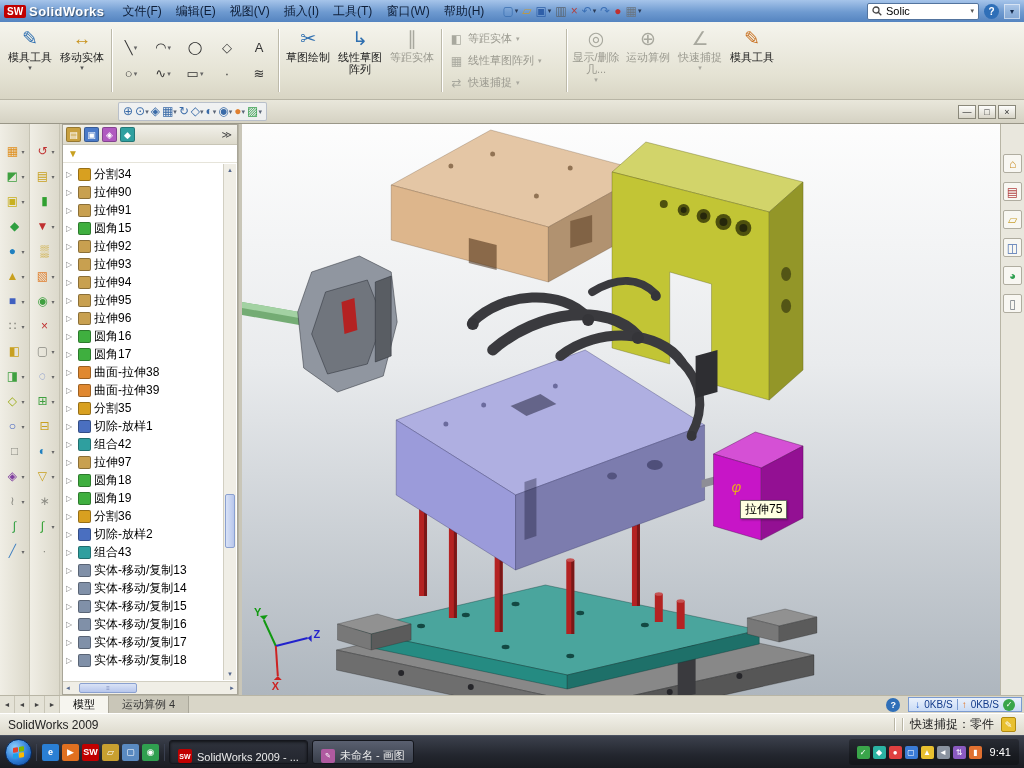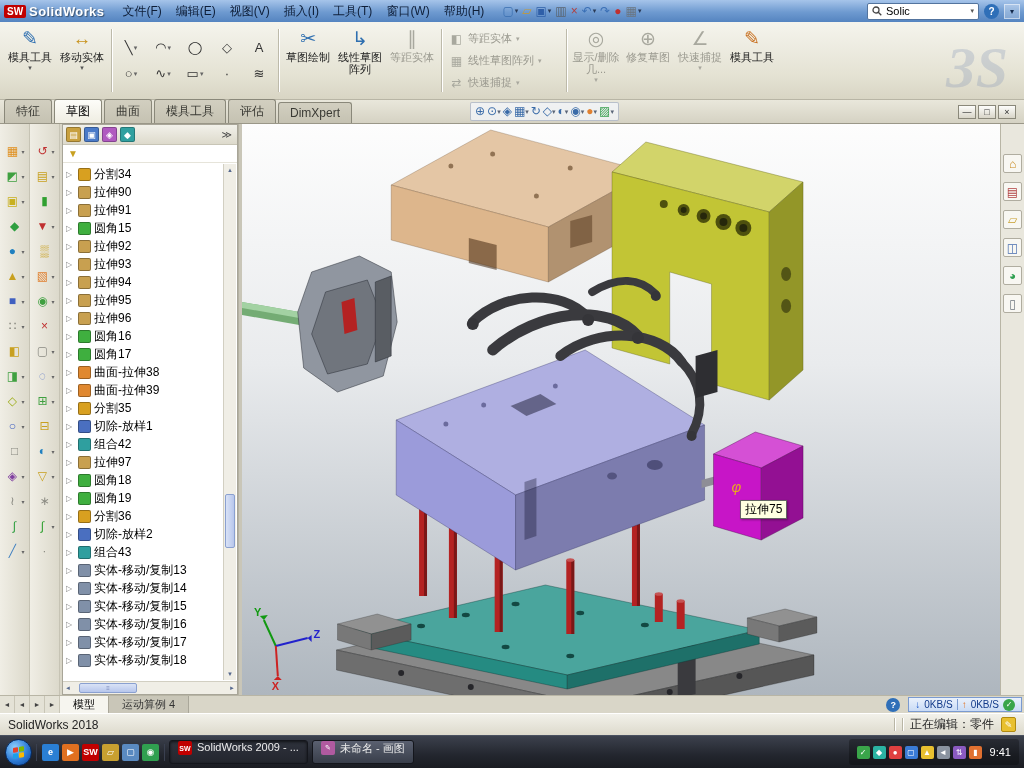--- a/index.html
+++ b/index.html
@@ -108,21 +108,21 @@
   .sb-ic{width:15px;height:15px;background:#E8C030;border:1px solid #B08A10;border-radius:2px;color:#fff;font-size:9px;display:flex;align-items:center;justify-content:center;}
 
   
   .taskbar{height:33px;background:linear-gradient(180deg,#3C414D,#23262E 60%,#1A1C22);border-top:1px solid #4A5160;display:flex;align-items:center;padding:0 5px;gap:4px;flex:none;}
   .start-orb{width:27px;height:27px;border-radius:50%;background:radial-gradient(circle at 35% 30%,#8FD0FF,#2E7CD6 55%,#0B3F8F);border:1px solid #062A60;display:grid;place-items:center;flex:none;}
   .orb-flag{display:grid;grid-template-columns:5px 5px;grid-template-rows:5px 5px;gap:1px;transform:skewY(-8deg);}
   .orb-flag span{border-radius:1px;}
   #quicklaunch{display:flex;gap:3px;padding:0 5px;border-left:1px solid #3A4050;border-right:1px solid #3A4050;}
   .qa-ic{width:17px;height:17px;border-radius:2px;display:flex;align-items:center;justify-content:center;font-size:9px;color:#fff;font-weight:bold;}
   #tasks{display:flex;gap:4px;}
-  .task-btn{height:24px;border-radius:3px;background:linear-gradient(#5A6070,#393E4A);border:1px solid #14161C;color:#ECECEC;display:flex;align-items:flex-start;gap:5px;padding:0 8px;font-size:11px;white-space:nowrap;}
+  .task-btn{height:24px;border-radius:3px;background:linear-gradient(#5A6070,#393E4A);border:1px solid #14161C;color:#ECECEC;display:flex;align-items:flex-end;gap:5px;padding:0 8px;font-size:11px;white-space:nowrap;}
   .task-btn.active{background:linear-gradient(#2E323C,#23262E);box-shadow:inset 0 1px 3px rgba(0,0,0,.65);}
   .task-ic{width:14px;height:14px;border-radius:2px;color:#fff;font-size:7px;font-weight:bold;display:flex;align-items:center;justify-content:center;flex:none;}
   .tray{margin-left:auto;display:flex;align-items:center;gap:3px;background:rgba(0,0,0,.28);padding:2px 8px;border-radius:3px;height:26px;}
   .tray-ic{width:13px;height:13px;border-radius:2px;display:flex;align-items:center;justify-content:center;color:#fff;font-size:8px;}
   .clock{color:#fff;font-size:11px;margin-left:5px;}
 </style>
 </head>
 <body>
 
 <div class="screen">
@@ -180,21 +180,20 @@
           <line x1="6.3" y1="6.3" x2="9.3" y2="9.3" stroke="#444" stroke-width="1.3"></line>
         </svg>
       <span>Solic</span>
       <span class="dd">▾</span>
     </div>
     <div class="help-btn">?</div>
     <div class="title-extra">▾</div>
   </div>
 
   <div class="ribbon">
-    <div class="watermark">ЗS</div>
     <div id="rb-primary">
         <div class="rb-large">
           <div class="rb-ic" style="color: rgb(47, 111, 176);">✎</div>
           <div class="rb-label">模具工具</div>
           <div class="rb-dd">▾</div>
         </div>
         <div class="rb-large">
           <div class="rb-ic" style="color: rgb(200, 146, 26);">↔</div>
           <div class="rb-label">移动实体</div>
           <div class="rb-dd">▾</div>
@@ -273,43 +272,35 @@
       </div>
     <div class="vsep"></div>
     <div id="rb-tail">
         <div class="rb-large dis">
           <div class="rb-ic" style="color: rgb(168, 168, 158);">◎</div>
           <div class="rb-label">显示/删除几...</div>
           <div class="rb-dd">▾</div>
         </div>
         <div class="rb-large dis">
           <div class="rb-ic" style="color: rgb(168, 168, 158);">⊕</div>
-          <div class="rb-label">修复草图</div>
+          <div class="rb-label">运动算例</div>
         </div>
         <div class="rb-large dis">
           <div class="rb-ic" style="color: rgb(168, 168, 158);">∠</div>
           <div class="rb-label">快速捕捉</div>
           <div class="rb-dd">▾</div>
         </div>
         <div class="rb-large">
           <div class="rb-ic" style="color: rgb(200, 112, 32);">✎</div>
           <div class="rb-label">模具工具</div>
         </div>
       </div>
   </div>
 
   <div class="tabstrip">
-    <div id="cm-tabs">
-        <div class="cm-tab">特征</div>
-        <div class="cm-tab active">草图</div>
-        <div class="cm-tab">曲面</div>
-        <div class="cm-tab">模具工具</div>
-        <div class="cm-tab">评估</div>
-        <div class="cm-tab">DimXpert</div>
-      </div>
     <div id="view-toolbar">
         <div class="vt-item">
           <span class="vt-g" style="color: rgb(58, 107, 168);">⊕</span>
         </div>
         <div class="vt-item">
           <span class="vt-g" style="color: rgb(58, 107, 168);">⊙</span>
           <span class="vt-a">▾</span>
         </div>
         <div class="vt-item">
           <span class="vt-g" style="color: rgb(58, 107, 168);">◈</span>
@@ -827,25 +818,25 @@
       <span class="nw-ic down">↓</span>
       <span>0KB/S</span>
       <span class="nw-sep"></span>
       <span class="nw-ic up">↑</span>
       <span>0KB/S</span>
       <span class="nw-shield">✓</span>
     </div>
   </div>
 
   <div class="statusbar">
-    <span>SolidWorks 2018</span>
+    <span>SolidWorks 2009</span>
     <span class="sb-right">
       <span class="sb-sep"></span>
       <span class="sb-sep"></span>
-      <span>正在编辑：零件</span>
+      <span>快速捕捉：零件</span>
       <span class="sb-ic">✎</span>
     </span>
   </div>
 
   <div class="taskbar">
     <div class="start-orb">
       <div class="orb-flag">
         <span style="background:#E8402A"></span>
           <span style="background:#7FBA00"></span>
         <span style="background:#1C9FE8"></span>

